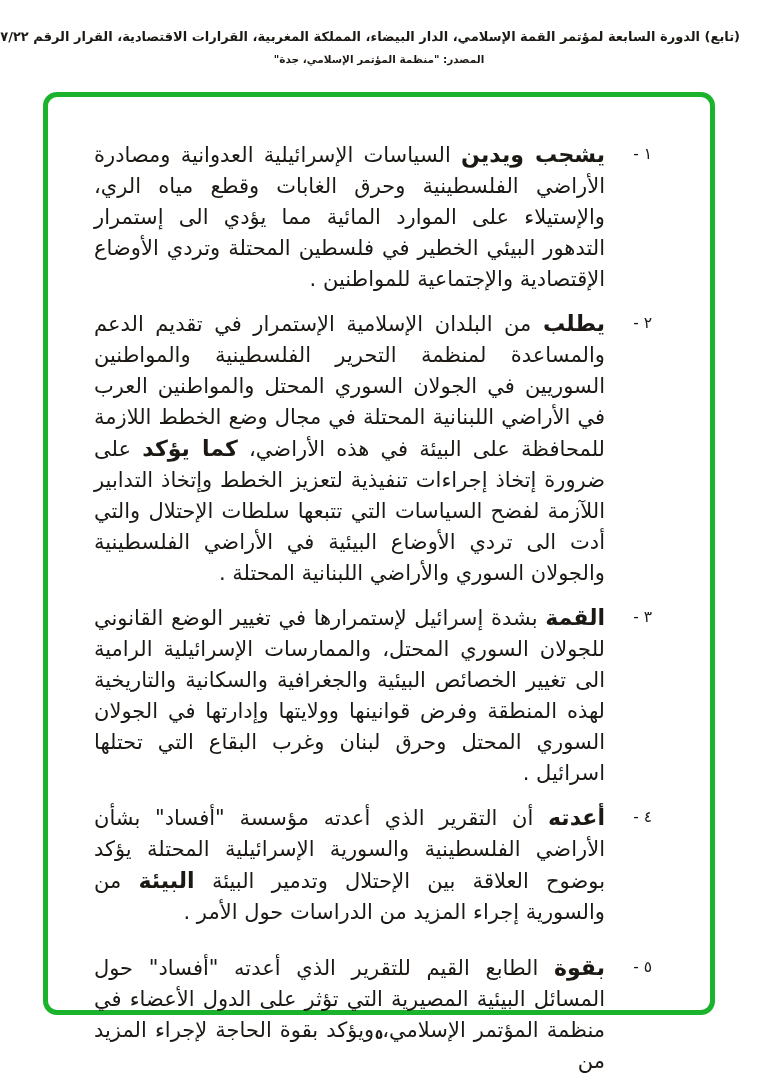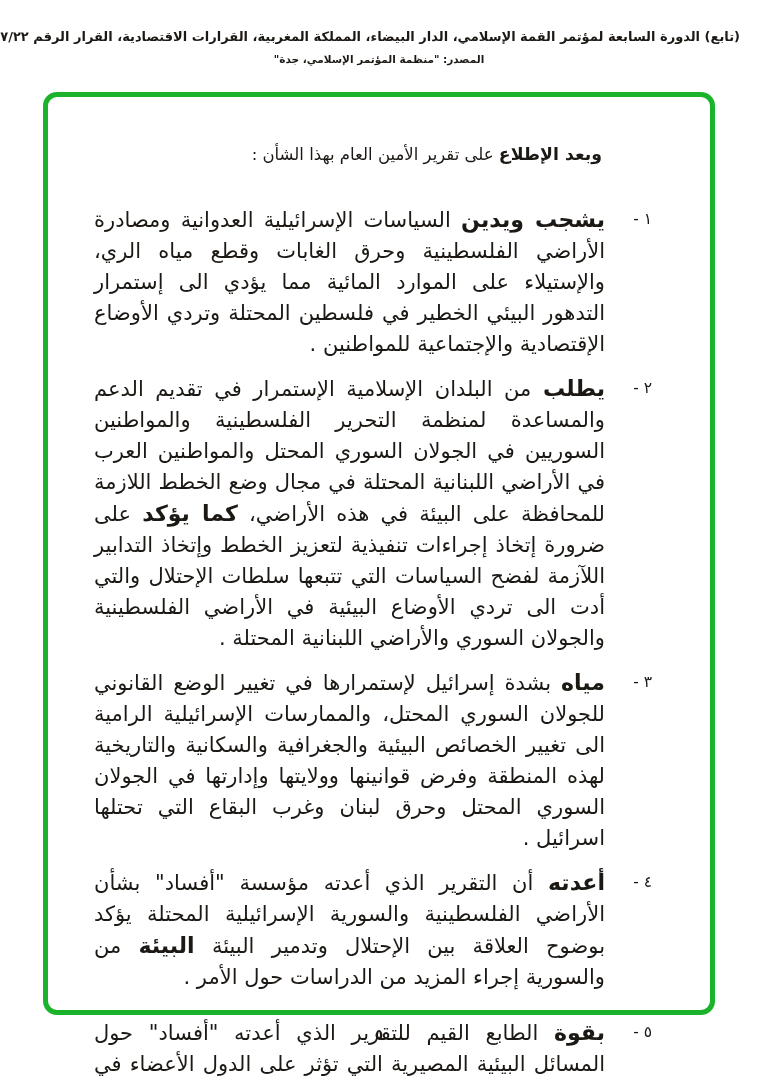--- a/index.html
+++ b/index.html
@@ -88,35 +88,34 @@
 <body style="background: rgb(255, 255, 255);">
 
 <div class="page" style="color: rgb(28, 24, 20);">
 
   <div class="doc-header">
     <div class="line1">(تابع) الدورة السابعة لمؤتمر القمة الإسلامي، الدار البيضاء، المملكة المغربية، القرارات الاقتصادية، القرار الرقم ٧/٢٢-أق (ق.أ)</div>
     <div class="line2">المصدر: "منظمة المؤتمر الإسلامي، جدة"</div>
   </div>
 
   <div class="green-box" style="border-color: rgb(27, 179, 43);">
-    <div class="opening"><span class="b">وبعد الإطلاع</span><span> على تقرير الأمين العام بهذا الشأن :</span></div>
     <div class="items" id="items-list">
   <div class="item">
     <div class="item-number">١ -</div>
     <div class="item-text"><span class="b">يشجب ويدين</span><span> السياسات الإسرائيلية العدوانية ومصادرة الأراضي الفلسطينية وحرق الغابات وقطع مياه الري، والإستيلاء على الموارد المائية مما يؤدي الى إستمرار التدهور البيئي الخطير في فلسطين المحتلة وتردي الأوضاع الإقتصادية والإجتماعية للمواطنين .</span></div>
   </div>
 
   <div class="item">
     <div class="item-number">٢ -</div>
     <div class="item-text"><span class="b">يطلب</span><span> من البلدان الإسلامية الإستمرار في تقديم الدعم والمساعدة لمنظمة التحرير الفلسطينية والمواطنين السوريين في الجولان السوري المحتل والمواطنين العرب في الأراضي اللبنانية المحتلة في مجال وضع الخطط اللازمة للمحافظة على البيئة في هذه الأراضي، </span><span class="b">كما يؤكد</span><span> على ضرورة إتخاذ إجراءات تنفيذية لتعزيز الخطط وإتخاذ التدابير اللآزمة لفضح السياسات التي تتبعها سلطات الإحتلال والتي أدت الى تردي الأوضاع البيئية في الأراضي الفلسطينية والجولان السوري والأراضي اللبنانية المحتلة .</span></div>
   </div>
 
   <div class="item">
     <div class="item-number">٣ -</div>
-    <div class="item-text"><span class="b">مياه</span><span> بشدة إسرائيل لإستمرارها في تغيير الوضع القانوني للجولان السوري المحتل، والممارسات الإسرائيلية الرامية الى تغيير الخصائص البيئية والجغرافية والسكانية والتاريخية لهذه المنطقة وفرض قوانينها وولايتها وإدارتها في الجولان السوري المحتل وحرق لبنان وغرب البقاع التي تحتلها اسرائيل .</span></div>
+    <div class="item-text"><span class="b">القمة</span><span> بشدة إسرائيل لإستمرارها في تغيير الوضع القانوني للجولان السوري المحتل، والممارسات الإسرائيلية الرامية الى تغيير الخصائص البيئية والجغرافية والسكانية والتاريخية لهذه المنطقة وفرض قوانينها وولايتها وإدارتها في الجولان السوري المحتل وحرق لبنان وغرب البقاع التي تحتلها اسرائيل .</span></div>
   </div>
 
   <div class="item">
     <div class="item-number">٤ -</div>
     <div class="item-text"><span class="b">أعدته</span><span> أن التقرير الذي أعدته مؤسسة "أفساد" بشأن الأراضي الفلسطينية والسورية الإسرائيلية المحتلة يؤكد بوضوح العلاقة بين الإحتلال وتدمير البيئة </span><span class="b">البيئة</span><span> من والسورية إجراء المزيد من الدراسات حول الأمر .</span></div>
   </div>
 
   <div class="item">
     <div class="item-number">٥ -</div>
     <div class="item-text"><span class="b">بقوة</span><span> الطابع القيم للتقرير الذي أعدته "أفساد" حول المسائل البيئية المصيرية التي تؤثر على الدول الأعضاء في منظمة المؤتمر الإسلامي، ويؤكد بقوة الحاجة لإجراء المزيد من</span></div>

